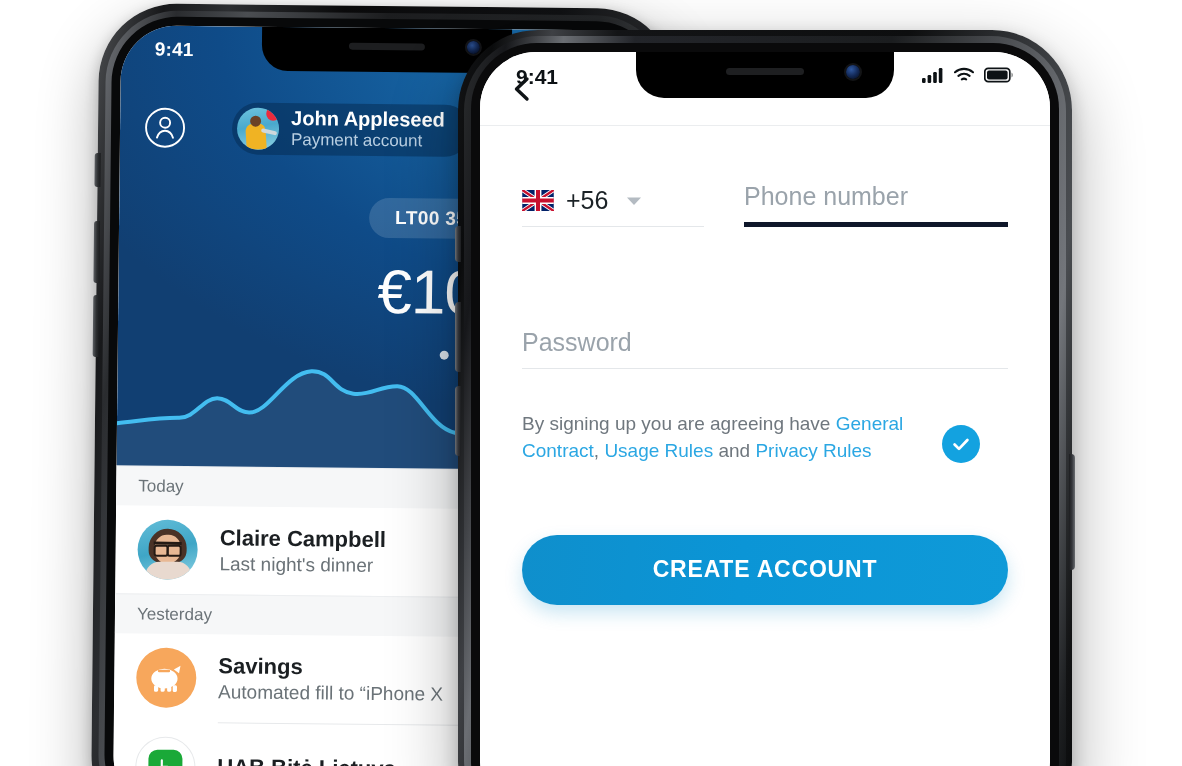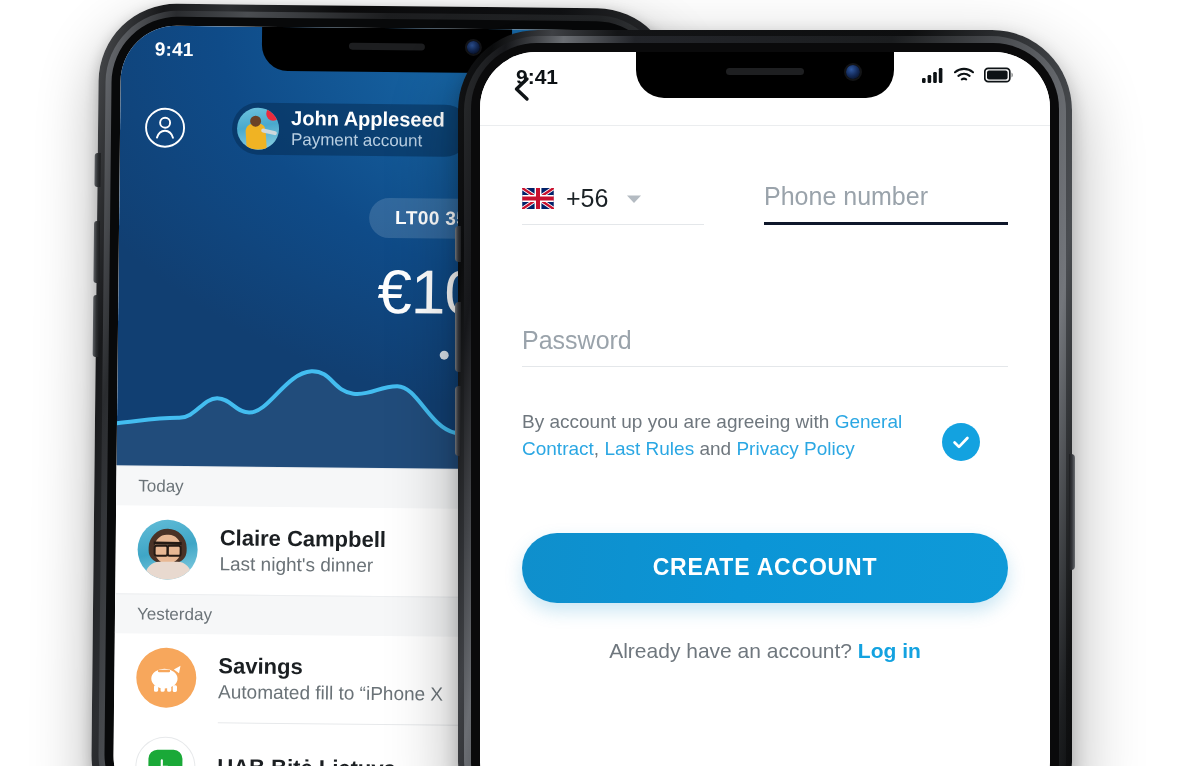--- a/index.html
+++ b/index.html
@@ -243,22 +243,22 @@
 
   .fp-phonerow { display:flex; align-items:flex-end; margin-top:56px; }
   .fp-cc {
     width:182px; padding-bottom:11px; border-bottom:1px solid #e4e7ea;
     display:flex; align-items:center;
   }
   .flag { width:32px; height:21px; border-radius:2px; flex:0 0 auto; }
   .fp-cc-code { font-size:25px; color:#1b2226; margin-left:12px; }
   .fp-caret { margin-left:18px; }
   .fp-phone {
-    flex:1; margin-left:60px; padding-bottom:11px;
-    border-bottom:3px solid #0f172a;
+    flex:1; margin-left:40px; padding-bottom:11px;
+    border-bottom:5px solid #0f172a;
   }
   .fp-phone input, .fp-pass input {
     width:100%; border:none; outline:none; background:transparent;
     font-family:"Liberation Sans", sans-serif;
     font-size:25px; color:#1b2226;
   }
   .fp-phone input::placeholder, .fp-pass input::placeholder { color:#9aa3ab; }
   .fp-pass { margin-top:101px; padding-bottom:11px; border-bottom:1px solid #e4e7ea; }
 
   .fp-terms { display:flex; align-items:flex-start; margin-top:42px; }
@@ -478,29 +478,28 @@
           <div class="fp-phone">
             <input type="tel" placeholder="Phone number" style="">
           </div>
         </div>
 
         <div class="fp-pass">
           <input type="text" placeholder="Password" style="">
         </div>
 
         <div class="fp-terms">
-          <div class="fp-terms-txt"><span>By account up you are agreeing with </span><a href="#">General Contract</a><span>, </span><a href="#">Last Rules</a><span> and </span><a href="#">Privacy Policy</a></div>
+          <div class="fp-terms-txt"><span>By signing up you are agreeing have </span><a href="#">General Contract</a><span>, </span><a href="#">Usage Rules</a><span> and </span><a href="#">Privacy Rules</a></div>
           <div class="fp-check">
             <svg viewBox="0 0 24 24" width="22" height="22" fill="none" stroke="#ffffff" stroke-width="3" stroke-linecap="round" stroke-linejoin="round">
               <path d="M5 12.5l4.8 4.8L19 7.6"></path>
             </svg>
           </div>
         </div>
 
         <button class="fp-cta">CREATE ACCOUNT</button>
 
-        <div class="fp-login"><span>Already have an account? </span><a href="#">Log in</a></div>
 
       </div>
     </div>
   </div>
 
 </div>
 
 </body></html>

